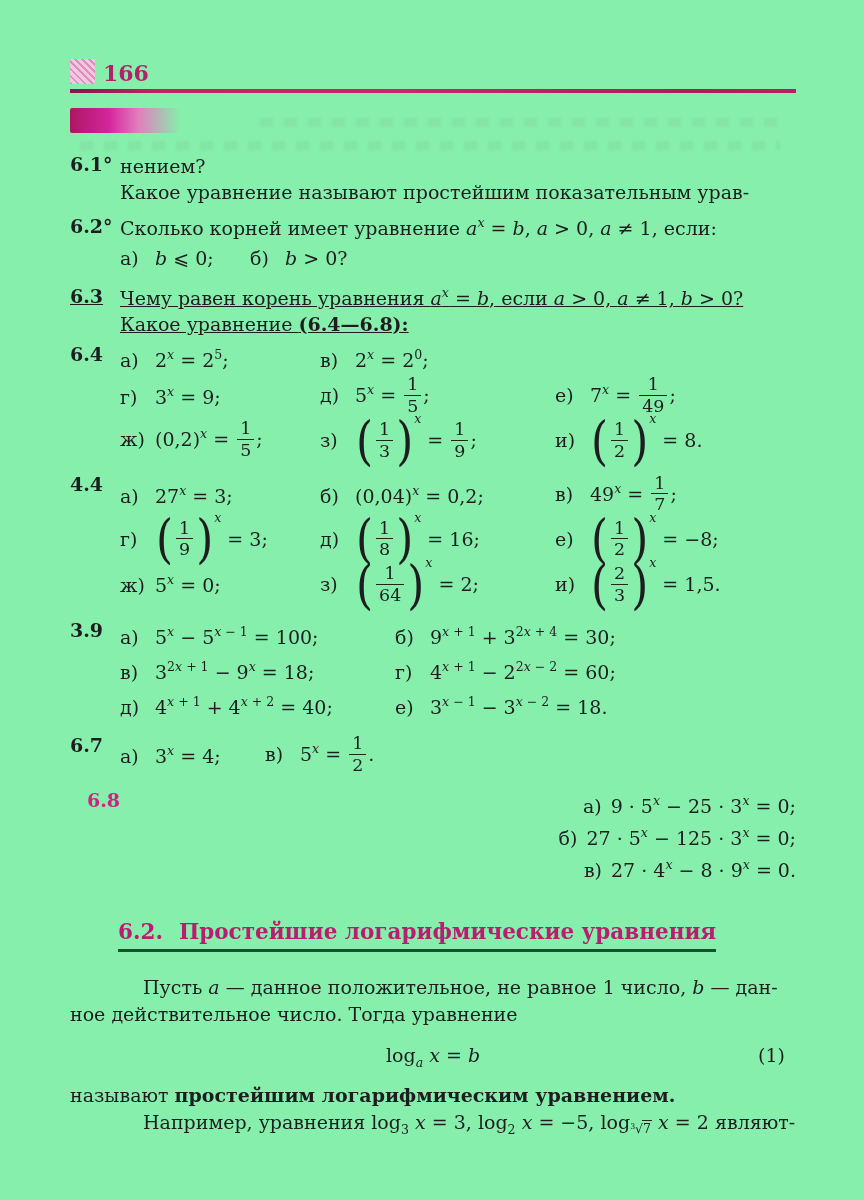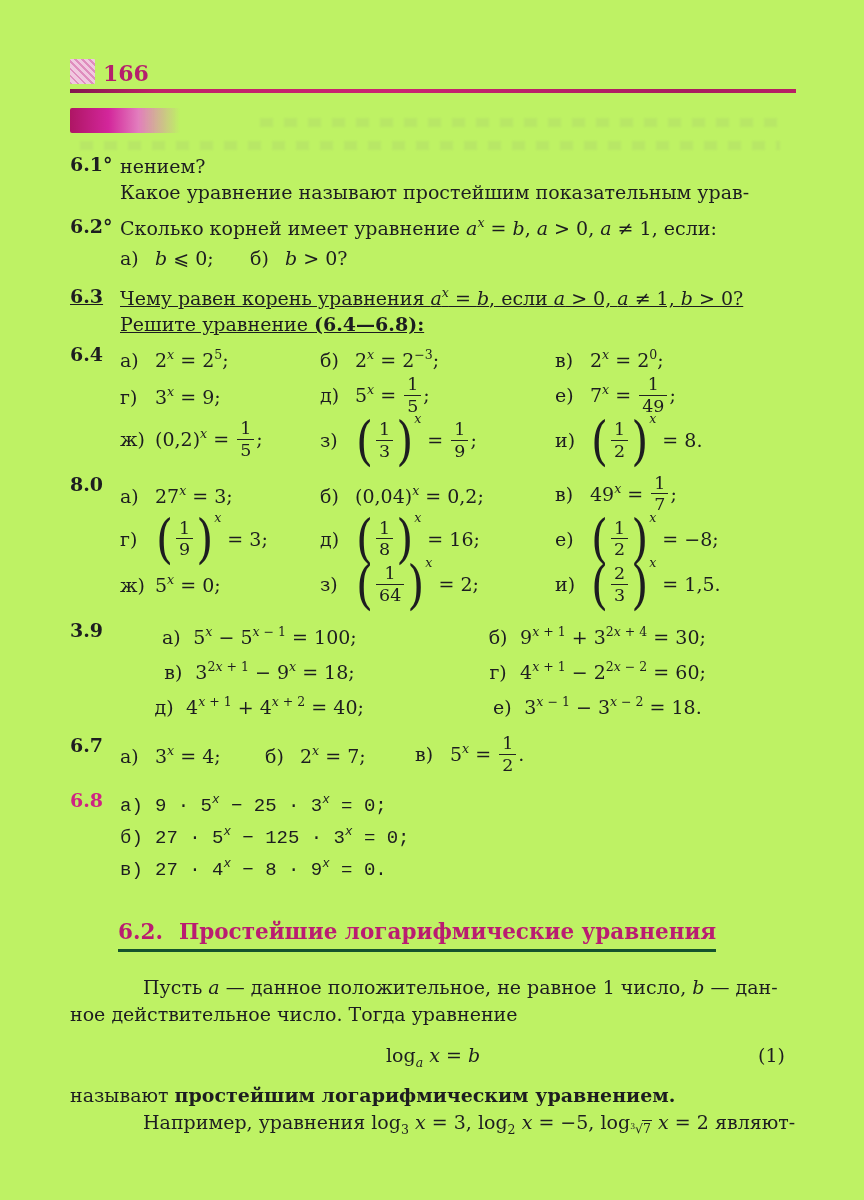--- a/index.html
+++ b/index.html
@@ -22,23 +22,23 @@
   #content{margin-top:20px;}
   .blk{display:grid;grid-template-columns:50px 1fr;align-items:start;margin-bottom:10px;}
   .num{font-weight:bold;white-space:nowrap;}
   .num.accent{color:#cf2383;}
   .line{line-height:26px;}
   .b{font-weight:bold;}
 
   .grid{display:grid;align-items:center;margin:2px 0;}
   .g62{grid-template-columns:130px auto;}
   .g3{grid-template-columns:200px 235px auto;}
-  .g2{grid-template-columns:275px auto;text-align:center;}
+  .g2{grid-template-columns:275px auto;}
   .g37{grid-template-columns:145px 150px auto;}
-  .g1{grid-template-columns:auto;font-family:Liberation Mono, monospace;}
+  .g1{grid-template-columns:auto;}
   .itm{white-space:nowrap;line-height:30px;}
   .lbl{display:inline-block;min-width:26px;margin-right:9px;}
 
   
   .mth{white-space:nowrap;}
   .it{font-style:italic;}
   .sup{font-size:.66em;vertical-align:.62em;line-height:0;}
   .sub{font-size:.66em;vertical-align:-.38em;line-height:0;}
   .psup{vertical-align:1.9em;}
   .fr{display:inline-block;text-align:center;vertical-align:middle;position:relative;top:-.1em;font-size:.92em;padding:0 2px;}
@@ -60,28 +60,28 @@
   .ind{text-indent:73px;}
   .eq{position:relative;text-align:center;margin:12px 9px 12px;line-height:30px;}
   .eq .tag{position:absolute;right:2px;top:0;}
 
   
   [data-name="question-6-3"]{margin-bottom:6px;text-decoration:underline;}
   [data-name="exercise-6-4"]{margin-bottom:8px;}
   [data-name="exercise-6-5"]{margin-bottom:10px;}
   [data-name="exercise-6-6"]{margin-bottom:8px;}
   [data-name="exercise-6-7"]{}
-  [data-name="exercise-6-8"]{margin-bottom:0;}
+  [data-name="exercise-6-8"]{margin-bottom:0;text-align:right;}
   [data-name="exercise-6-6"] .itm{line-height:33px;}
   [data-name="exercise-6-8"] .itm{line-height:30px;}
 </style>
 </head>
 <body>
 
-<div id="page" data-name="textbook-page" style="background: #bef264; color: rgb(29, 29, 32);">
+<div id="page" data-name="textbook-page" style="background: #86efac; color: rgb(29, 29, 32);">
   <div class="ghost" data-name="bleed-through-ghost" style="left:260px;top:118px;width:520px;"></div>
   <div class="ghost" data-name="bleed-through-ghost" style="left:80px;top:141px;width:700px;"></div>
   <div id="inner" data-name="page-inner">
     <div class="hdrrow" data-name="page-header">
       <div class="sq" data-name="decoration-square"></div>
       <div class="pgnum" data-name="page-number">166</div>
     </div>
     <div class="rule" data-name="header-rule"></div>
     <div class="blob" data-name="highlight-smudge"></div>
     <div id="content" data-name="content">
@@ -99,45 +99,44 @@
             <div class="grid g62" data-name="item-row">
               <span class="itm" data-name="exercise-item"><span class="lbl" data-name="item-label">а)</span><span class="mth" data-name="math"><span class="it" data-name="math-variable">b</span> ⩽ 0;</span></span>
               <span class="itm" data-name="exercise-item"><span class="lbl" data-name="item-label">б)</span><span class="mth" data-name="math"><span class="it" data-name="math-variable">b</span> &gt; 0?</span></span>
             </div>
           </div>
         </div>
         <div class="blk" data-name="question-6-3">
           <span class="num" data-name="exercise-number">6.3</span>
           <div class="body" data-name="exercise-body">
             <div class="line" data-name="text-line"><span class="txt" data-name="text">Чему равен корень уравнения </span><span class="mth" data-name="math"><span class="it" data-name="math-variable">a</span><span class="sup" data-name="superscript"><span class="it" data-name="math-variable">x</span></span> = <span class="it" data-name="math-variable">b</span>,</span><span class="txt" data-name="text"> если </span><span class="mth" data-name="math"><span class="it" data-name="math-variable">a</span> &gt; 0, <span class="it" data-name="math-variable">a</span> ≠ 1, <span class="it" data-name="math-variable">b</span> &gt; 0?</span></div>
-            <div class="line" data-name="text-line"><span class="txt" data-name="text">Решите уравнение </span><span class="b" data-name="bold-text">(6.4—6.8):</span></div>
+            <div class="line" data-name="text-line"><span class="txt" data-name="text">Какое уравнение </span><span class="b" data-name="bold-text">(6.4—6.8):</span></div>
           </div>
         </div>
         <div class="blk" data-name="exercise-6-4">
           <span class="num" data-name="exercise-number">6.4</span>
           <div class="body" data-name="exercise-body">
             <div class="grid g3" data-name="item-row">
               <span class="itm" data-name="exercise-item"><span class="lbl" data-name="item-label">а)</span><span class="mth" data-name="math">2<span class="sup" data-name="superscript"><span class="it" data-name="math-variable">x</span></span> = 2<span class="sup" data-name="superscript">5</span>;</span></span>
-              <span class="itm" data-name="exercise-item"><span class="lbl" data-name="item-label">б)</span><span class="mth" data-name="math">2<span class="sup" data-name="superscript"><span class="it" data-name="math-variable">x</span></span> = 2<span class="sup" data-name="superscript">−3</span>;</span></span>
               <span class="itm" data-name="exercise-item"><span class="lbl" data-name="item-label">в)</span><span class="mth" data-name="math">2<span class="sup" data-name="superscript"><span class="it" data-name="math-variable">x</span></span> = 2<span class="sup" data-name="superscript">0</span>;</span></span>
             </div>
             <div class="grid g3" data-name="item-row">
               <span class="itm" data-name="exercise-item"><span class="lbl" data-name="item-label">г)</span><span class="mth" data-name="math">3<span class="sup" data-name="superscript"><span class="it" data-name="math-variable">x</span></span> = 9;</span></span>
               <span class="itm" data-name="exercise-item"><span class="lbl" data-name="item-label">д)</span><span class="mth" data-name="math">5<span class="sup" data-name="superscript"><span class="it" data-name="math-variable">x</span></span> = <span class="fr" data-name="fraction"><span class="n" data-name="numerator">1</span><span class="d" data-name="denominator">5</span></span>;</span></span>
               <span class="itm" data-name="exercise-item"><span class="lbl" data-name="item-label">е)</span><span class="mth" data-name="math">7<span class="sup" data-name="superscript"><span class="it" data-name="math-variable">x</span></span> = <span class="fr" data-name="fraction"><span class="n" data-name="numerator">1</span><span class="d" data-name="denominator">49</span></span>;</span></span>
             </div>
             <div class="grid g3" data-name="item-row">
               <span class="itm" data-name="exercise-item"><span class="lbl" data-name="item-label">ж)</span><span class="mth" data-name="math">(0,2)<span class="sup" data-name="superscript"><span class="it" data-name="math-variable">x</span></span> = <span class="fr" data-name="fraction"><span class="n" data-name="numerator">1</span><span class="d" data-name="denominator">5</span></span>;</span></span>
               <span class="itm" data-name="exercise-item"><span class="lbl" data-name="item-label">з)</span><span class="mth" data-name="math"><span class="bp" data-name="open-paren">(</span><span class="pin" data-name="paren-content"><span class="fr" data-name="fraction"><span class="n" data-name="numerator">1</span><span class="d" data-name="denominator">3</span></span></span><span class="bp" data-name="close-paren">)</span><span class="sup psup" data-name="superscript"><span class="it" data-name="math-variable">x</span></span> = <span class="fr" data-name="fraction"><span class="n" data-name="numerator">1</span><span class="d" data-name="denominator">9</span></span>;</span></span>
               <span class="itm" data-name="exercise-item"><span class="lbl" data-name="item-label">и)</span><span class="mth" data-name="math"><span class="bp" data-name="open-paren">(</span><span class="pin" data-name="paren-content"><span class="fr" data-name="fraction"><span class="n" data-name="numerator">1</span><span class="d" data-name="denominator">2</span></span></span><span class="bp" data-name="close-paren">)</span><span class="sup psup" data-name="superscript"><span class="it" data-name="math-variable">x</span></span> = 8.</span></span>
             </div>
           </div>
         </div>
         <div class="blk" data-name="exercise-6-5">
-          <span class="num" data-name="exercise-number">8.0</span>
+          <span class="num" data-name="exercise-number">4.4</span>
           <div class="body" data-name="exercise-body">
             <div class="grid g3" data-name="item-row">
               <span class="itm" data-name="exercise-item"><span class="lbl" data-name="item-label">а)</span><span class="mth" data-name="math">27<span class="sup" data-name="superscript"><span class="it" data-name="math-variable">x</span></span> = 3;</span></span>
               <span class="itm" data-name="exercise-item"><span class="lbl" data-name="item-label">б)</span><span class="mth" data-name="math">(0,04)<span class="sup" data-name="superscript"><span class="it" data-name="math-variable">x</span></span> = 0,2;</span></span>
               <span class="itm" data-name="exercise-item"><span class="lbl" data-name="item-label">в)</span><span class="mth" data-name="math">49<span class="sup" data-name="superscript"><span class="it" data-name="math-variable">x</span></span> = <span class="fr" data-name="fraction"><span class="n" data-name="numerator">1</span><span class="d" data-name="denominator">7</span></span>;</span></span>
             </div>
             <div class="grid g3" data-name="item-row">
               <span class="itm" data-name="exercise-item"><span class="lbl" data-name="item-label">г)</span><span class="mth" data-name="math"><span class="bp" data-name="open-paren">(</span><span class="pin" data-name="paren-content"><span class="fr" data-name="fraction"><span class="n" data-name="numerator">1</span><span class="d" data-name="denominator">9</span></span></span><span class="bp" data-name="close-paren">)</span><span class="sup psup" data-name="superscript"><span class="it" data-name="math-variable">x</span></span> = 3;</span></span>
               <span class="itm" data-name="exercise-item"><span class="lbl" data-name="item-label">д)</span><span class="mth" data-name="math"><span class="bp" data-name="open-paren">(</span><span class="pin" data-name="paren-content"><span class="fr" data-name="fraction"><span class="n" data-name="numerator">1</span><span class="d" data-name="denominator">8</span></span></span><span class="bp" data-name="close-paren">)</span><span class="sup psup" data-name="superscript"><span class="it" data-name="math-variable">x</span></span> = 16;</span></span>
               <span class="itm" data-name="exercise-item"><span class="lbl" data-name="item-label">е)</span><span class="mth" data-name="math"><span class="bp" data-name="open-paren">(</span><span class="pin" data-name="paren-content"><span class="fr" data-name="fraction"><span class="n" data-name="numerator">1</span><span class="d" data-name="denominator">2</span></span></span><span class="bp" data-name="close-paren">)</span><span class="sup psup" data-name="superscript"><span class="it" data-name="math-variable">x</span></span> = −8;</span></span>
@@ -164,21 +163,20 @@
               <span class="itm" data-name="exercise-item"><span class="lbl" data-name="item-label">д)</span><span class="mth" data-name="math">4<span class="sup" data-name="superscript"><span class="it" data-name="math-variable">x</span> + 1</span> + 4<span class="sup" data-name="superscript"><span class="it" data-name="math-variable">x</span> + 2</span> = 40;</span></span>
               <span class="itm" data-name="exercise-item"><span class="lbl" data-name="item-label">е)</span><span class="mth" data-name="math">3<span class="sup" data-name="superscript"><span class="it" data-name="math-variable">x</span> − 1</span> − 3<span class="sup" data-name="superscript"><span class="it" data-name="math-variable">x</span> − 2</span> = 18.</span></span>
             </div>
           </div>
         </div>
         <div class="blk" data-name="exercise-6-7">
           <span class="num" data-name="exercise-number">6.7</span>
           <div class="body" data-name="exercise-body">
             <div class="grid g37" data-name="item-row">
               <span class="itm" data-name="exercise-item"><span class="lbl" data-name="item-label">а)</span><span class="mth" data-name="math">3<span class="sup" data-name="superscript"><span class="it" data-name="math-variable">x</span></span> = 4;</span></span>
-              <span class="itm" data-name="exercise-item"><span class="lbl" data-name="item-label">б)</span><span class="mth" data-name="math">2<span class="sup" data-name="superscript"><span class="it" data-name="math-variable">x</span></span> = 7;</span></span>
               <span class="itm" data-name="exercise-item"><span class="lbl" data-name="item-label">в)</span><span class="mth" data-name="math">5<span class="sup" data-name="superscript"><span class="it" data-name="math-variable">x</span></span> = <span class="fr" data-name="fraction"><span class="n" data-name="numerator">1</span><span class="d" data-name="denominator">2</span></span>.</span></span>
             </div>
           </div>
         </div>
         <div class="blk" data-name="exercise-6-8">
           <span class="num accent" data-name="exercise-number">6.8</span>
           <div class="body" data-name="exercise-body">
             <div class="grid g1" data-name="item-row">
               <span class="itm" data-name="exercise-item"><span class="lbl" data-name="item-label">а)</span><span class="mth" data-name="math">9 · 5<span class="sup" data-name="superscript"><span class="it" data-name="math-variable">x</span></span> − 25 · 3<span class="sup" data-name="superscript"><span class="it" data-name="math-variable">x</span></span> = 0;</span></span>
             </div>

